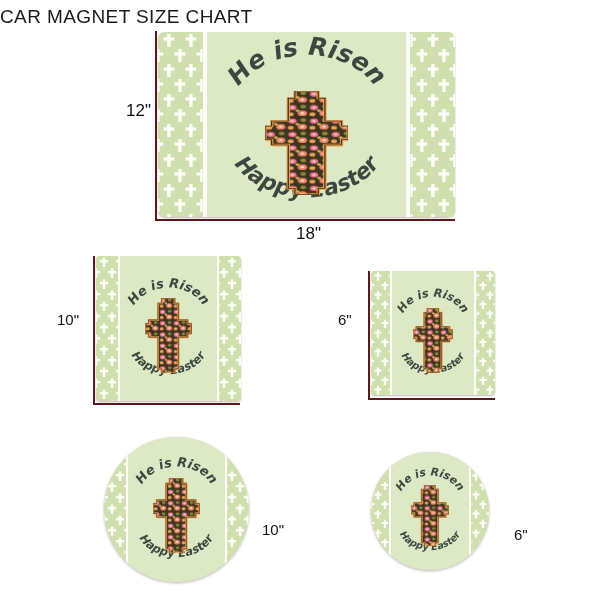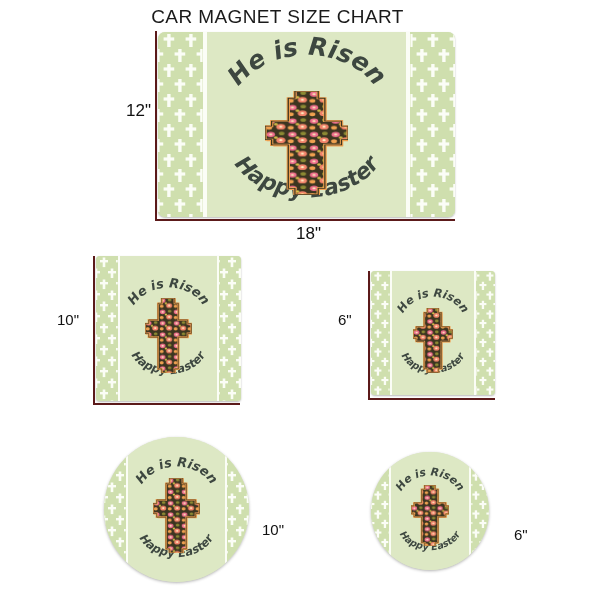--- a/index.html
+++ b/index.html
@@ -15,21 +15,21 @@
     font-family: "Liberation Sans", sans-serif;
     -webkit-font-smoothing: antialiased;
   }
 
   
   .chart-title {
     position: absolute;
     top: 6px;
     left: 0;
     width: 555px;
-    text-align: center;
+    text-align: left;
     font-family: "Liberation Sans", sans-serif;
     font-size: 19px;
     letter-spacing: 0.4px;
     color: #1a1a1a;
     font-weight: 400;
   }
 
   
   .dim-label {
     position: absolute;

